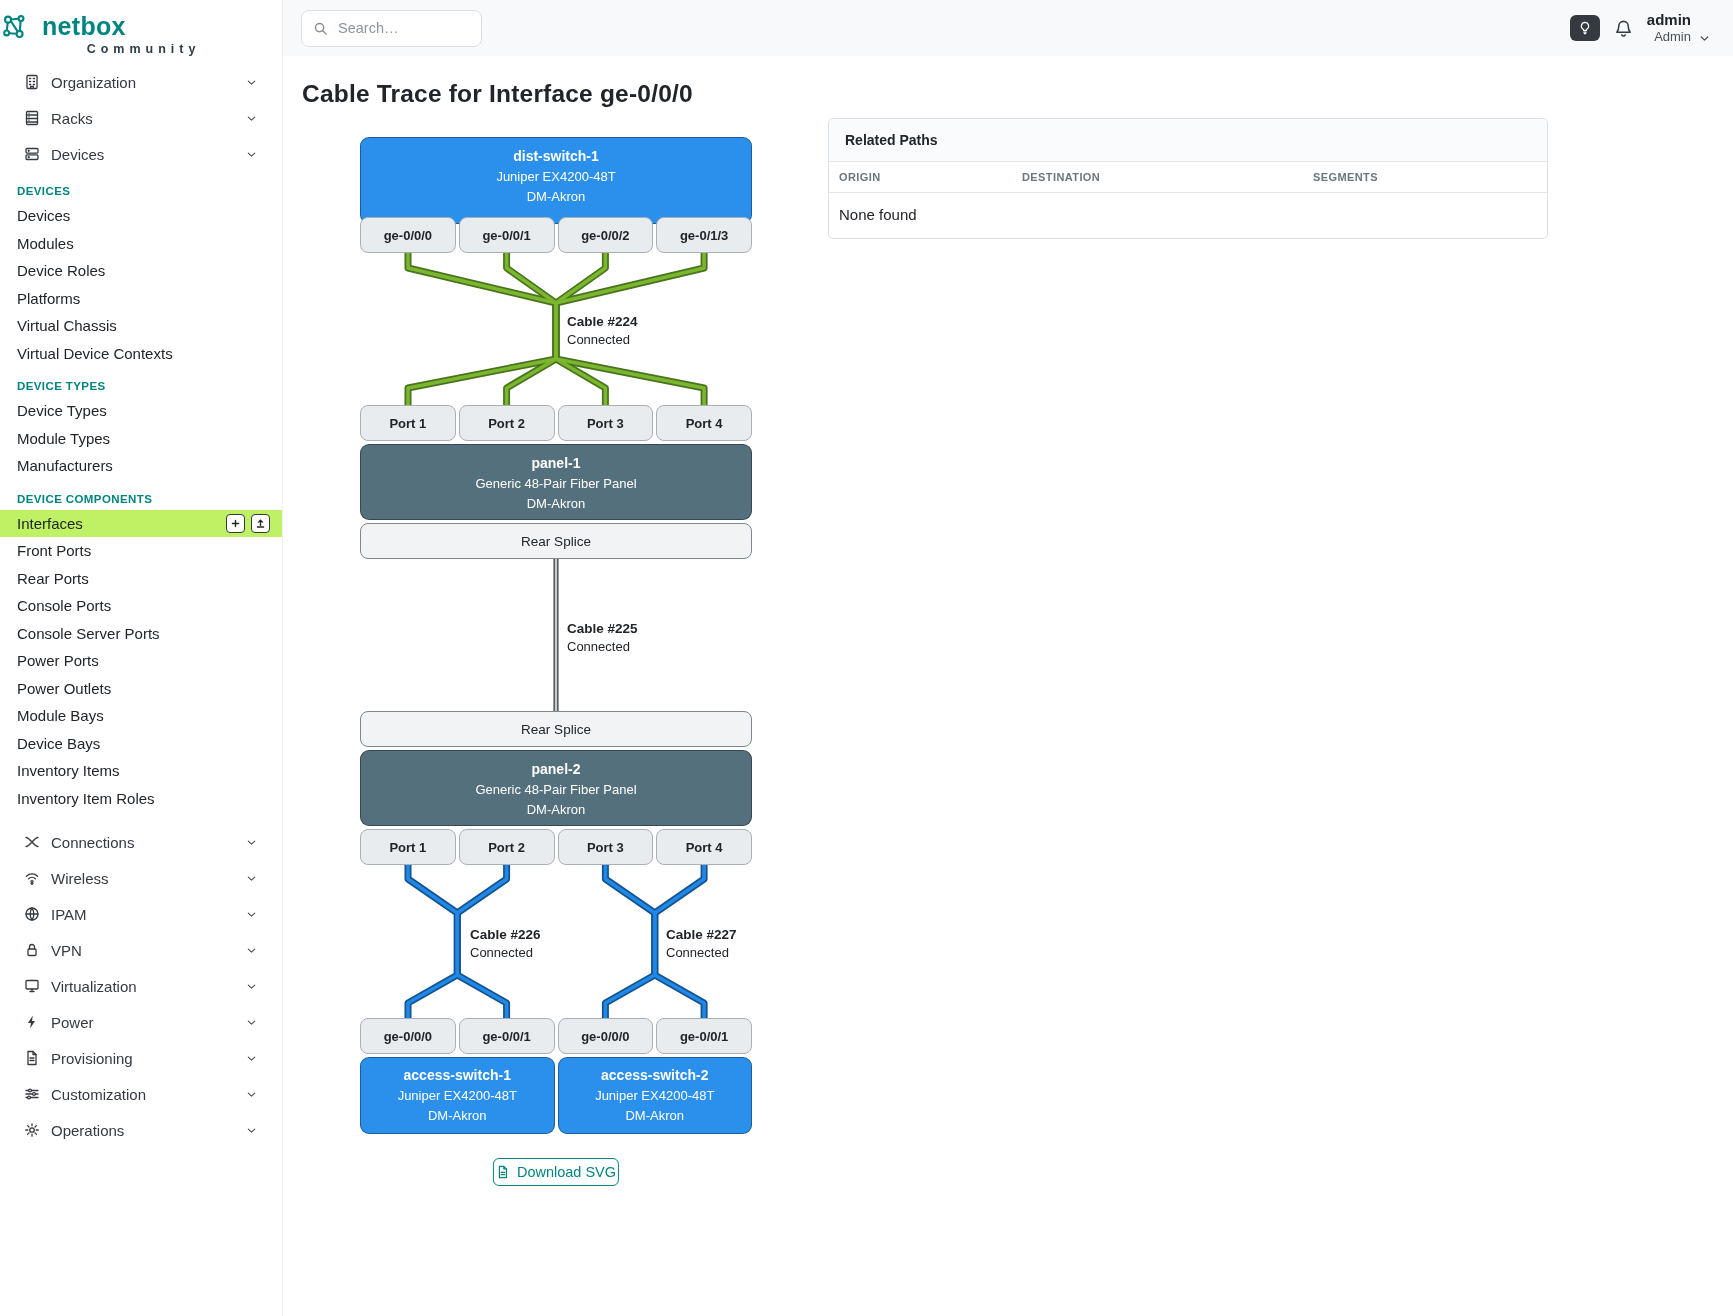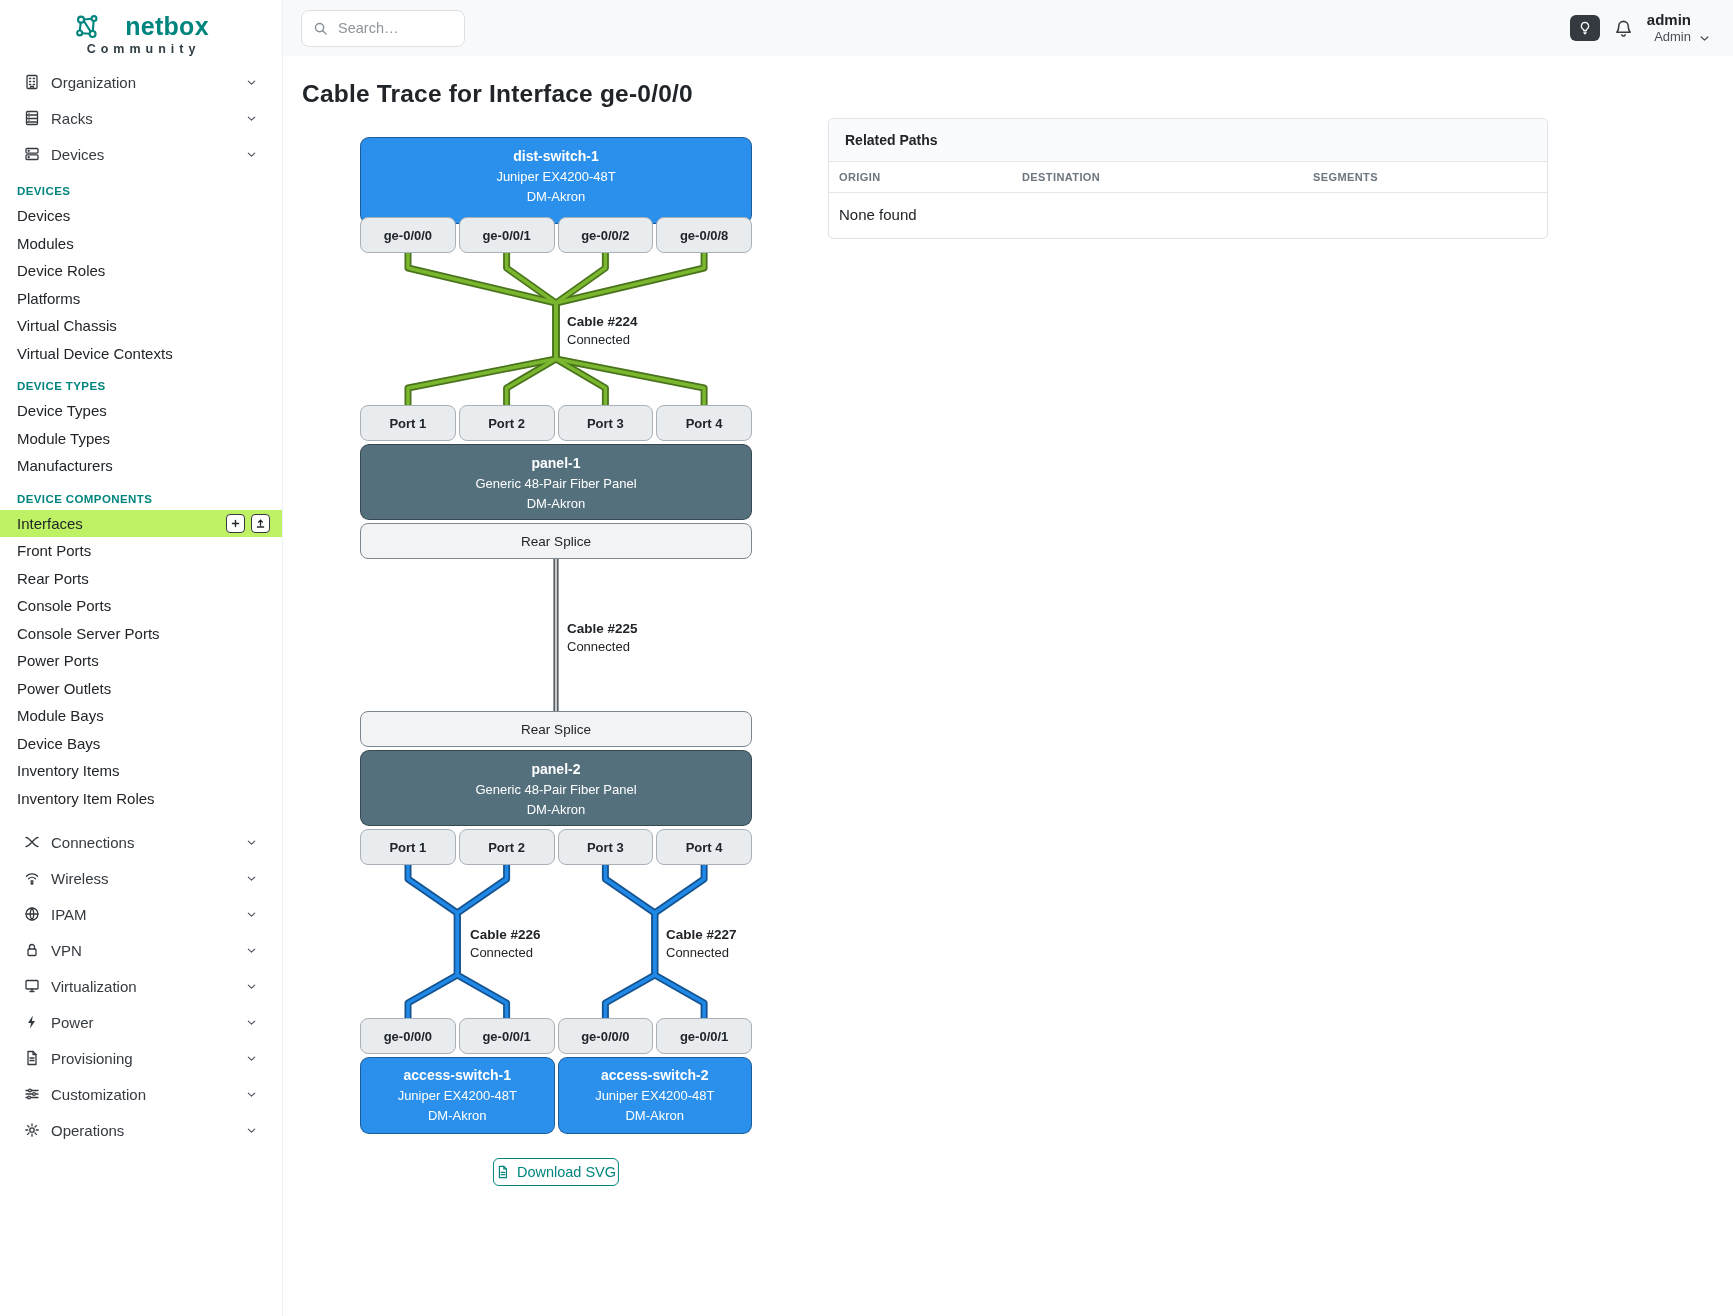--- a/index.html
+++ b/index.html
@@ -11,40 +11,40 @@
   html,body{margin:0;padding:0;}
   body{
     width:1733px;height:1316px;overflow:hidden;
     font-family:"Liberation Sans", sans-serif;color:#212529;background:#fff;
   }
   .app{display:flex;height:100%;}
 
   
   .sidebar{width:283px;min-width:283px;background:#fff;border-right:1px solid #eef1f3;overflow:hidden;}
   .brand{padding:12px 0 8px;text-align:center;}
-  .brand-top{display:flex;justify-content:center;align-items:center;gap:24px;}
+  .brand-top{display:flex;justify-content:flex-start;align-items:center;gap:14px;}
   .brand-name{font-size:25px;font-weight:700;color:var(--accent);letter-spacing:.3px;}
   .brand-sub{margin-top:1px;font-size:12.5px;font-weight:600;color:#2f3d45;letter-spacing:5px;text-indent:5px;}
   .nav-item{display:flex;align-items:center;gap:11px;padding:0 24px;height:36px;font-size:15px;font-weight:500;color:#343a40;cursor:pointer;}
   .nav-item .icon{color:#343a40;display:flex;}
   .icon{display:inline-flex;align-items:center;justify-content:center;}
   .nav-item .chev{margin-left:auto;color:#495057;}
   .chev svg{width:13px;height:13px;}
   .nav-section{padding:13px 17px 5px;font-size:11.5px;font-weight:700;color:var(--accent);letter-spacing:.4px;}
   .nav-sub{display:flex;align-items:center;justify-content:space-between;padding:0 12px 0 17px;height:27.5px;font-size:15px;color:#212529;cursor:pointer;}
   .nav-sub.active{background:#bef264;}
   .mini-btns{display:flex;gap:6px;}
   .mini-btn{width:19px;height:19px;display:flex;align-items:center;justify-content:center;background:#fff;border:1px solid #343a40;border-radius:4px;padding:0;color:#212529;cursor:pointer;}
   .mini-btn svg{width:11px;height:11px;stroke-width:2;}
   .nav-gap{height:12px;}
 
   
   .main{flex:1;display:flex;flex-direction:column;background:#fff;}
   .topbar{height:56px;background:#f8f9fa;display:flex;align-items:center;padding:0 22px 0 18px;flex:none;}
-  .search-box{width:164px;height:37px;background:#fff;border:1px solid #dde1e5;border-radius:8px;display:flex;align-items:center;padding:16px 11px;gap:8px;color:#868e96;}
+  .search-box{width:181px;height:37px;background:#fff;border:1px solid #dde1e5;border-radius:8px;display:flex;align-items:center;padding:16px 11px;gap:8px;color:#868e96;}
   .search-box input{border:none;outline:none;background:transparent;font-family:"Liberation Sans",sans-serif;font-size:14.5px;color:#495057;width:100%;}
   .search-box input::placeholder{color:#8d959d;}
   .top-right{margin-left:auto;display:flex;align-items:center;gap:14px;}
   .bulb-btn{width:30px;height:26px;border:none;border-radius:6px;background:#343a40;color:#fff;display:flex;align-items:center;justify-content:center;cursor:pointer;}
   .bell-btn{border:none;background:none;color:#343a40;display:flex;cursor:pointer;padding:0;}
   .user-menu{display:flex;align-items:flex-end;gap:7px;cursor:pointer;}
   .user-text{text-align:right;line-height:1.2;}
   .user-name{font-size:15px;font-weight:700;}
   .user-role{font-size:13px;color:#495057;}
   .user-menu .chev{color:#495057;}
@@ -423,21 +423,21 @@
           <div class="node device" style="top:0;height:87px;">
             <div class="node-name">dist-switch-1</div>
             <div class="node-sub">Juniper EX4200-48T</div>
             <div class="node-sub">DM-Akron</div>
           </div>
 
           <div id="top-ports" class="port-row" style="top:80px;">
               <div class="port">ge-0/0/0</div>
               <div class="port">ge-0/0/1</div>
               <div class="port">ge-0/0/2</div>
-              <div class="port">ge-0/0/8</div>
+              <div class="port">ge-0/1/3</div>
             </div>
 
           <div class="cable-label" style="left:207px;top:177px;">
             <div class="cable-name">Cable #224</div>
             <div class="cable-status">Connected</div>
           </div>
 
           <div id="panel1-ports" class="port-row" style="top:268px;">
               <div class="port">Port 1</div>
               <div class="port">Port 2</div>

